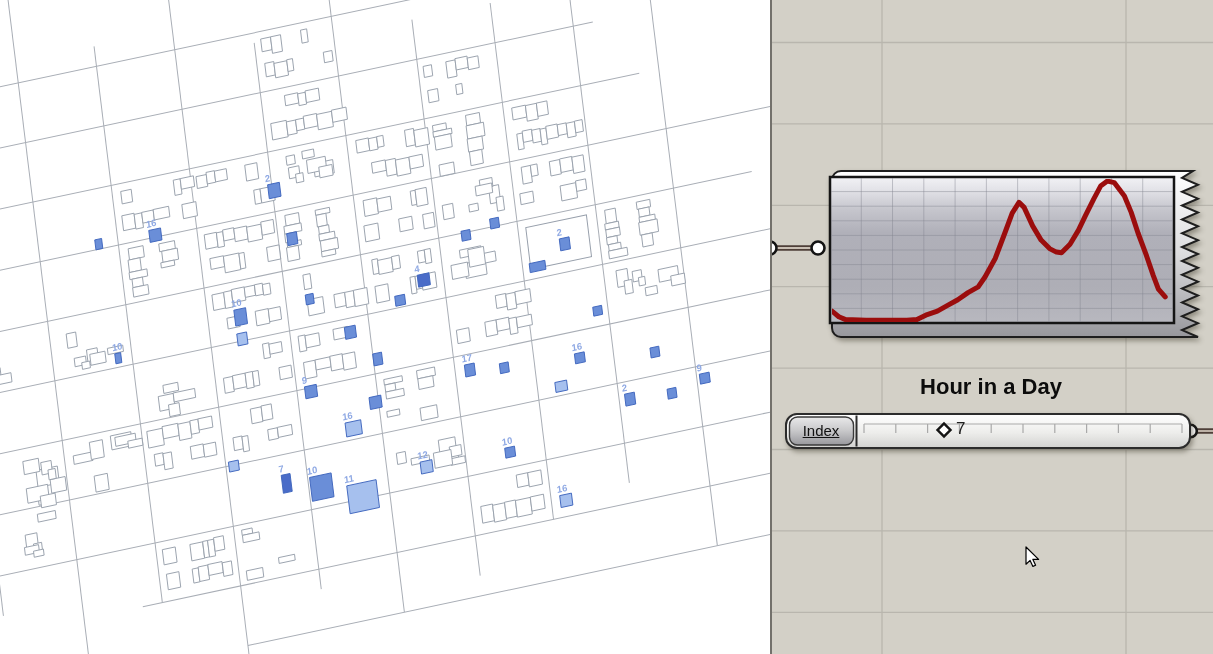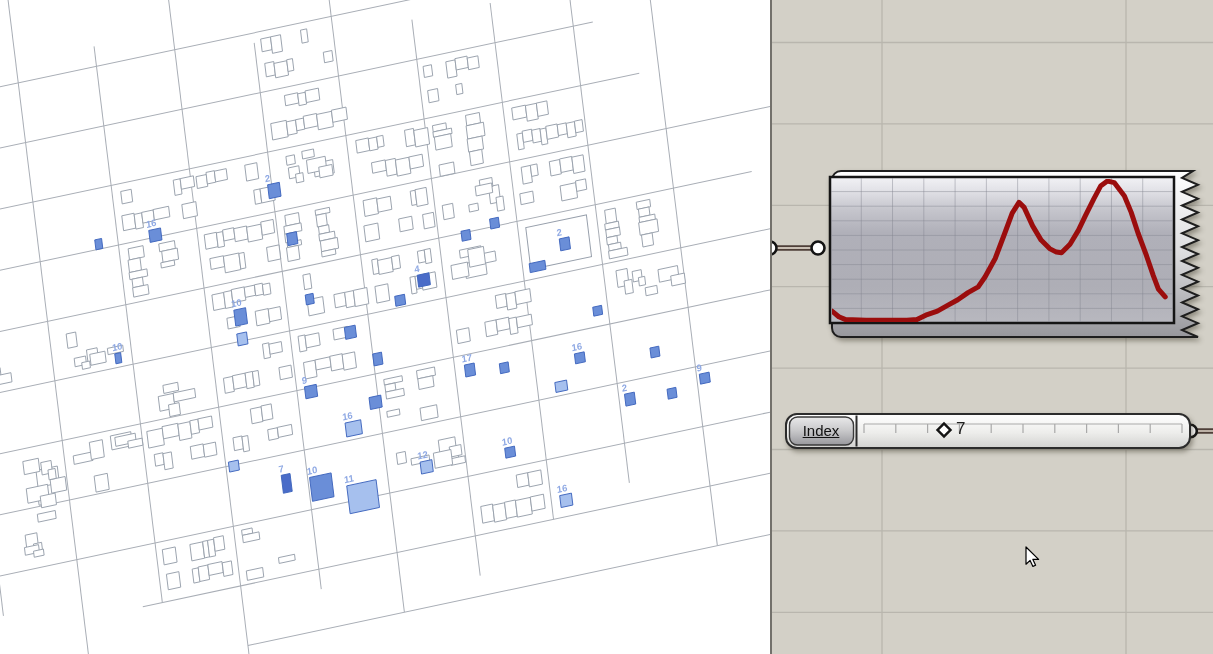--- a/index.html
+++ b/index.html
@@ -473,16 +473,17 @@
         <line x1="84.5" y1="415.5" x2="84.5" y2="446.5" stroke="#2c2c2c" stroke-width="2"></line>
         <path id="slider-ticks" stroke="#a9a9a9" stroke-width="1.2" fill="none" d="M 92 424 H 410 M 92.0 424 V 433 M 123.8 424 V 433 M 155.6 424 V 433 M 187.4 424 V 433 M 219.2 424 V 433 M 251.0 424 V 433 M 282.8 424 V 433 M 314.6 424 V 433 M 346.4 424 V 433 M 378.2 424 V 433 M 410.0 424 V 433 "></path>
         <rect x="-4.6" y="-4.6" width="9.2" height="9.2" transform="translate(172,430) rotate(45)" fill="#ffffff" stroke="#141414" stroke-width="2.4"></rect>
       </g>
 
       <g transform="translate(254,547)">
         <polygon points="0,0 0,17.2 4.1,13.4 6.9,19.4 9.6,18.2 6.9,12.4 12.6,12.4" fill="#ffffff" stroke="#000000" stroke-width="1.2" stroke-linejoin="round"></polygon>
       </g>
     </svg>
 
+    <div class="gh-title" id="slider-title">Hour in a Day</div>
     <div id="index-label">Index</div>
     <div id="slider-value">7</div>
   </div>
 </div>
 
 </body></html>

